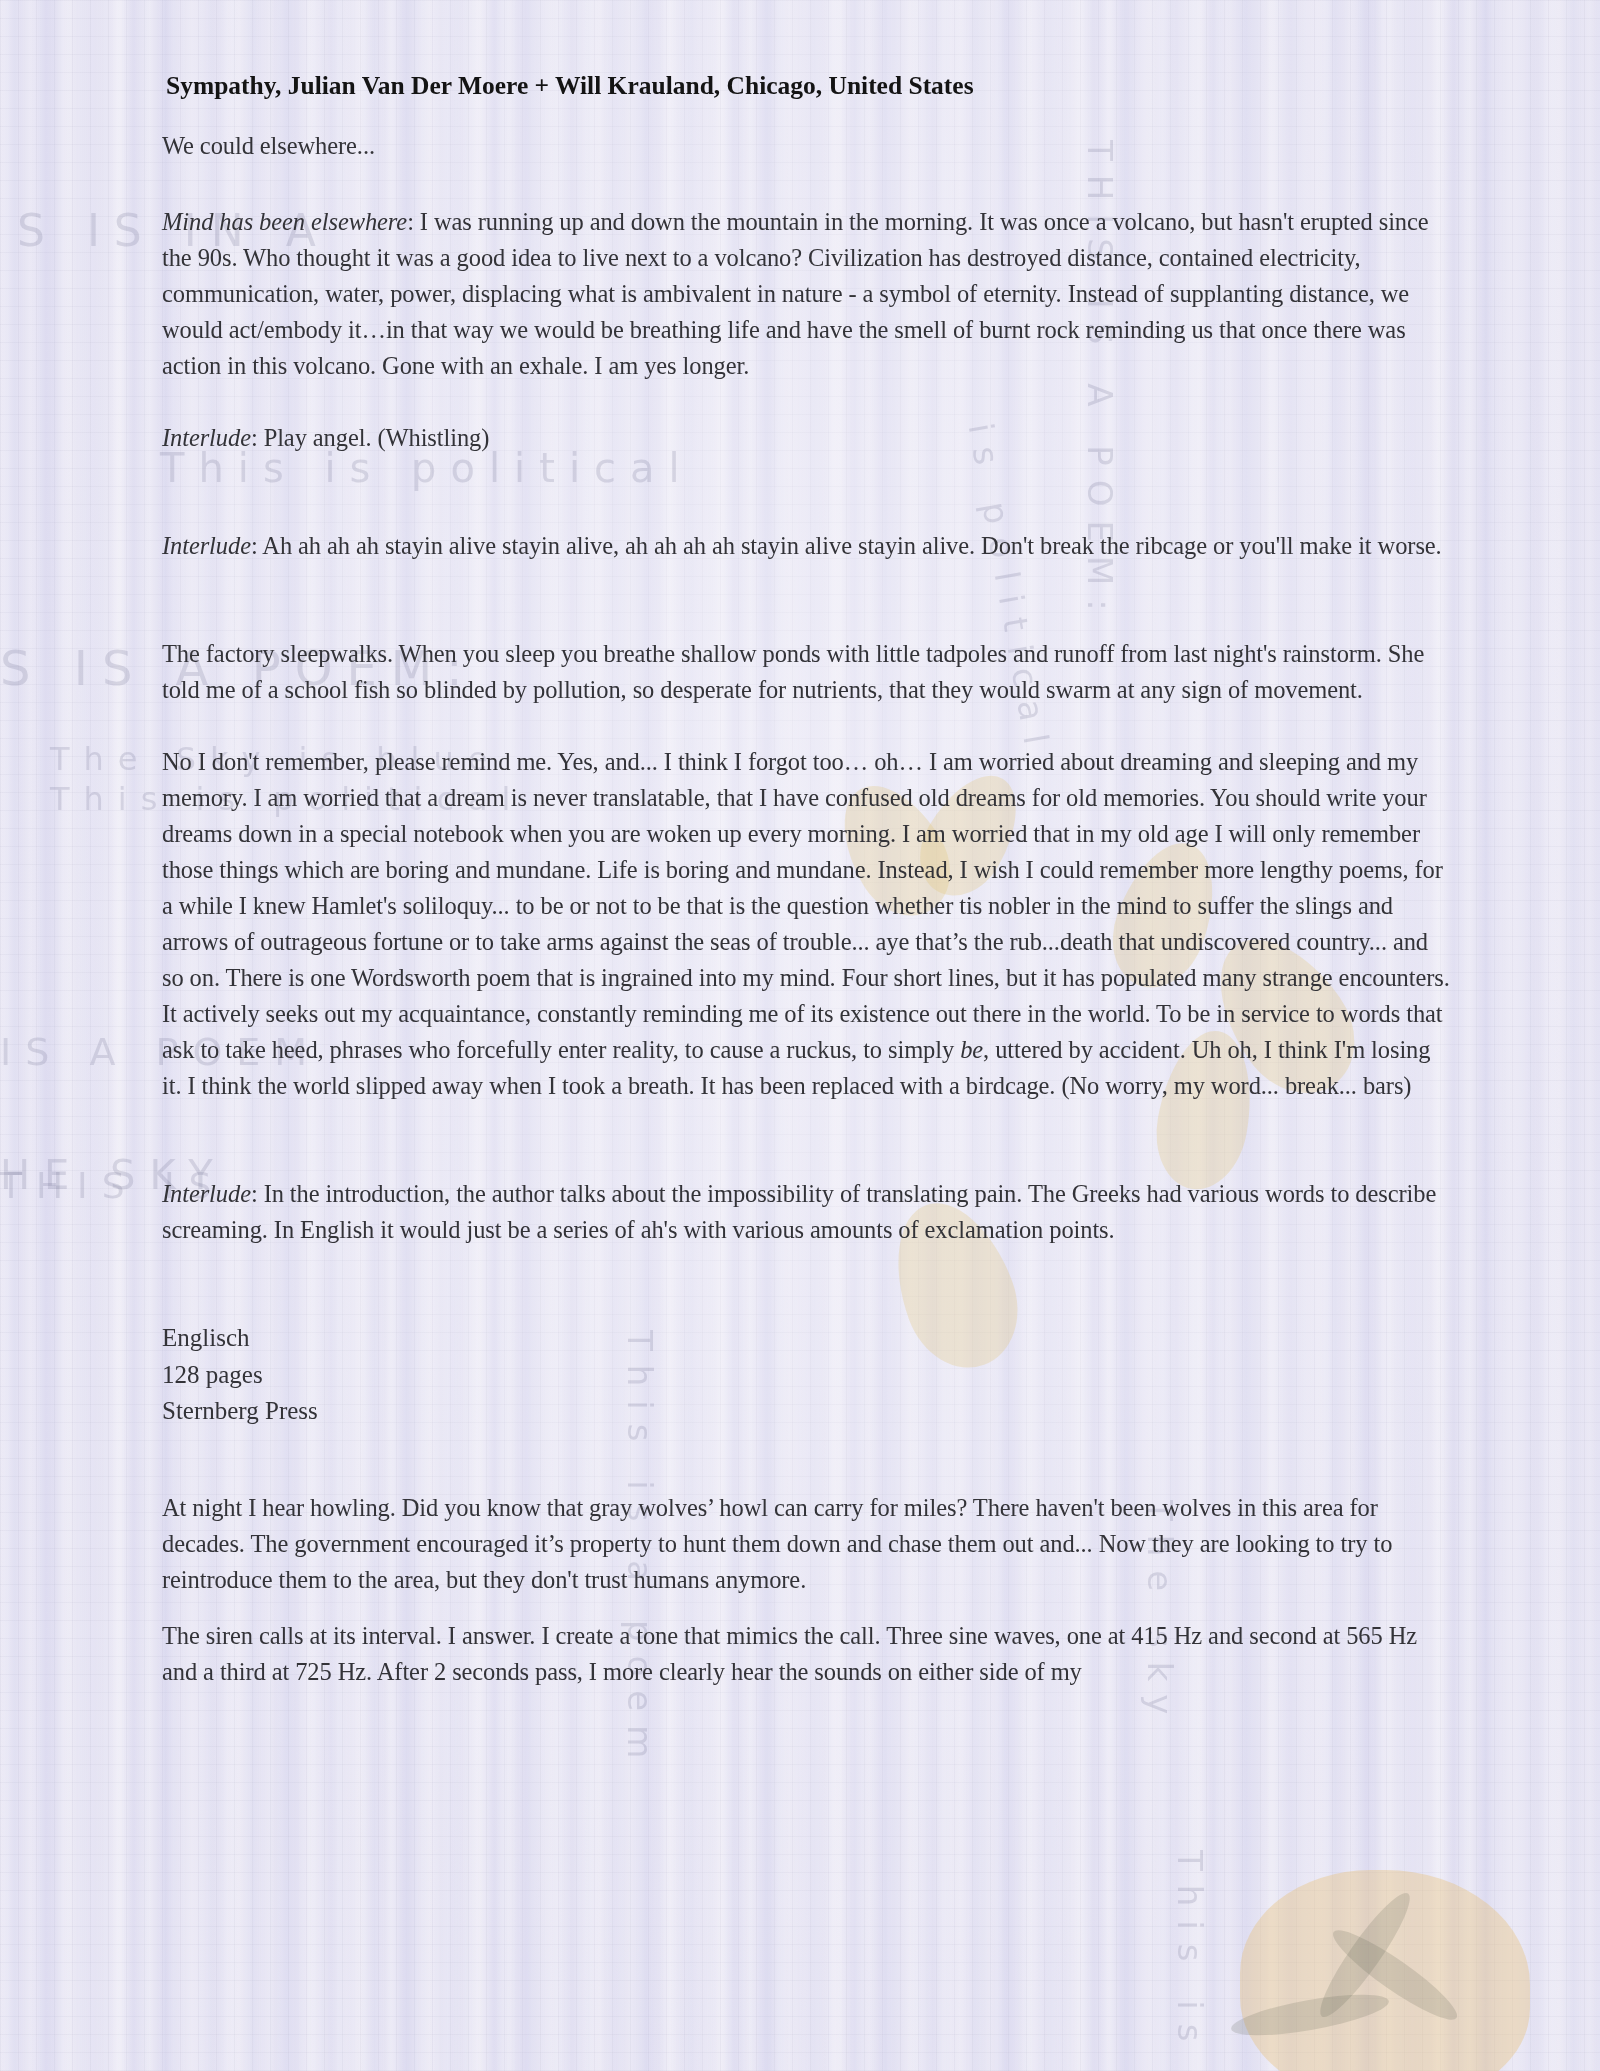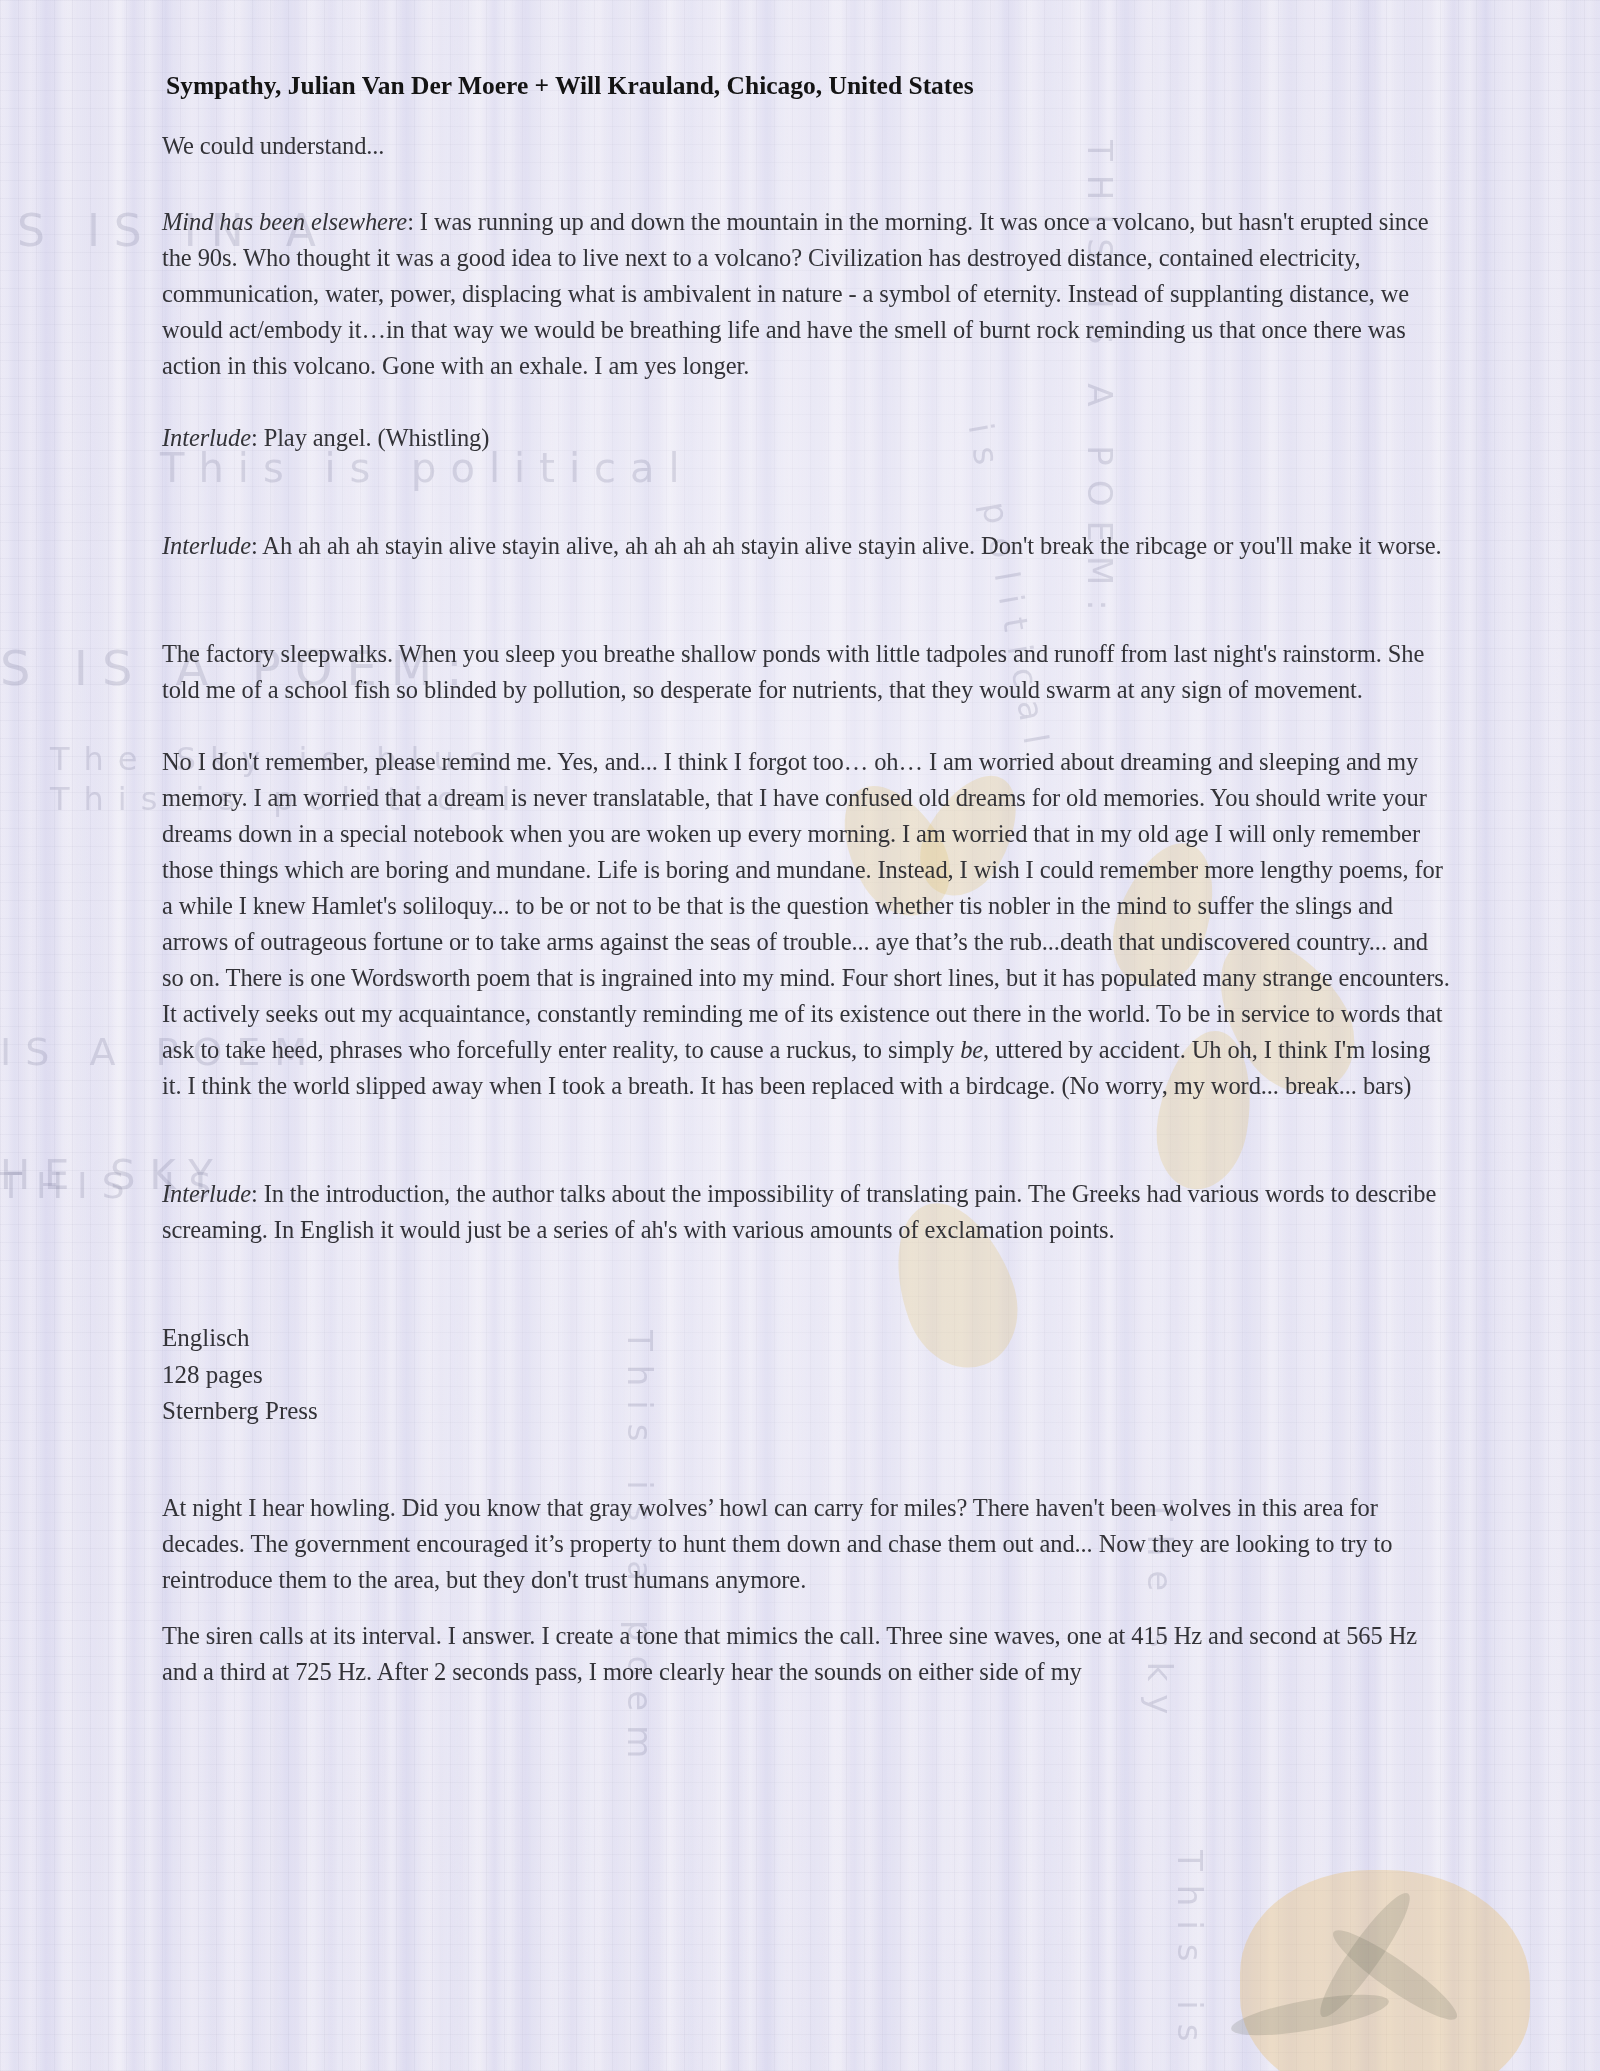--- a/index.html
+++ b/index.html
@@ -115,21 +115,21 @@
 <div class="flower" style="left:1160px; top:1030px; width:90px; height:160px; transform:rotate(10deg);"></div>
 <div class="flower" style="left:900px; top:1200px; width:110px; height:170px; transform:rotate(-20deg);"></div>
 <div class="flower" style="left:1240px; top:1870px; width:290px; height:230px; border-radius:45% 50% 40% 45%; background:rgba(232,190,110,0.35);"></div>
 <div class="petal-dark" style="left:1320px; top:1960px; width:150px; height:30px; transform:rotate(35deg);"></div>
 <div class="petal-dark" style="left:1290px; top:1940px; width:150px; height:30px; transform:rotate(-55deg);"></div>
 <div class="petal-dark" style="left:1230px; top:2000px; width:160px; height:30px; transform:rotate(-10deg);"></div>
 
 <main class="content">
   <h1 class="title">Sympathy, Julian Van Der Moere + Will Krauland, Chicago, United States</h1>
 
-  <p class="p" style="margin-top:22px;">We could understand...</p>
+  <p class="p" style="margin-top:22px;">We could elsewhere...</p>
 
   <p class="p" style="margin-top:40px;">
     <em>Mind has been elsewhere</em><span>: I was running up and down the mountain in the morning. It was once a volcano, but hasn't erupted since the 90s. Who thought it was a good idea to live next to a volcano? Civilization has destroyed distance, contained electricity, communication, water, power, displacing what is ambivalent in nature - a symbol of eternity. Instead of supplanting distance, we would act/embody it…in that way we would be breathing life and have the smell of burnt rock reminding us that once there was action in this volcano. Gone with an exhale. I am yes longer.</span>
   </p>
 
   <p class="p" style="margin-top:36px;">
     <em>Interlude</em><span>: Play angel. (Whistling)</span>
   </p>
 
   <p class="p" style="margin-top:72px;">

